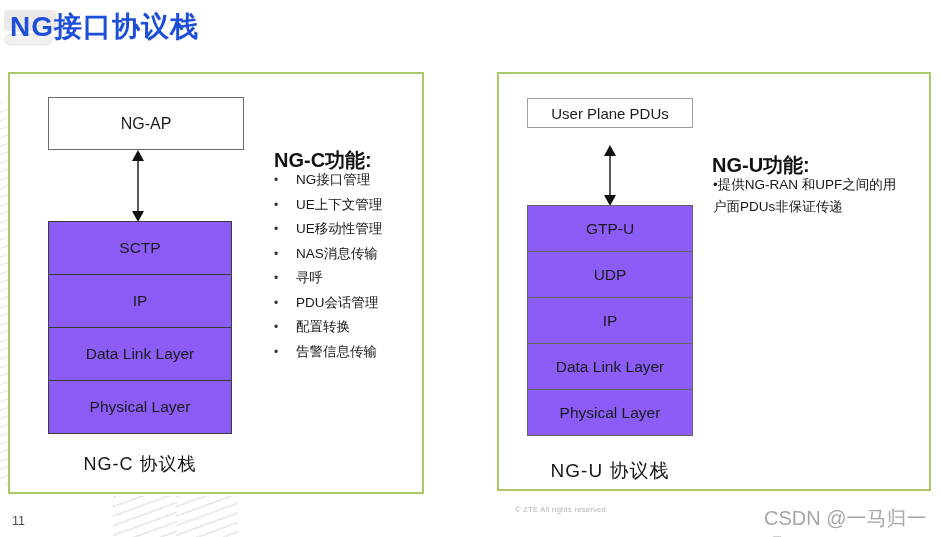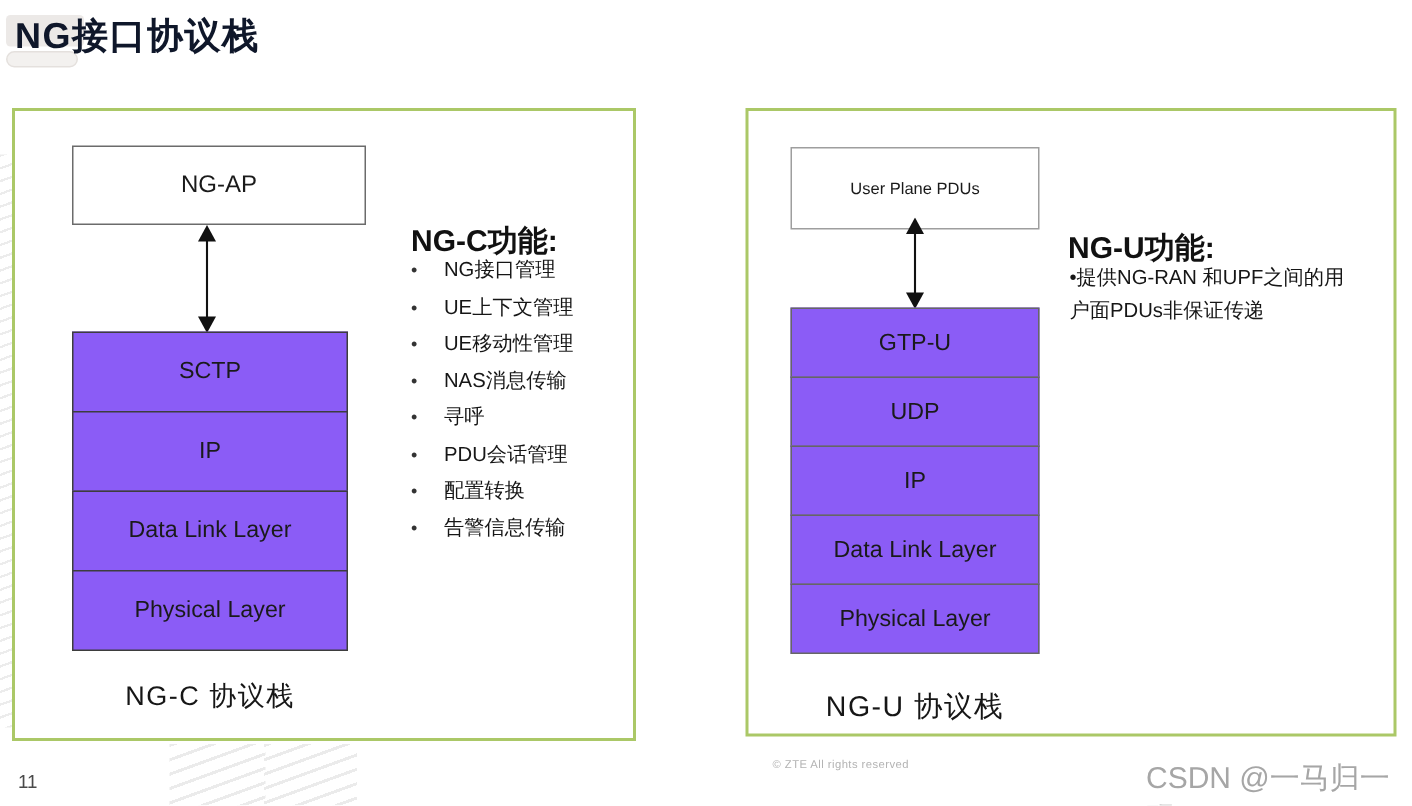--- a/index.html
+++ b/index.html
@@ -20,33 +20,33 @@
   .hatch { position:absolute; pointer-events:none; }
   .hatch-left { left:0; top:103px; width:9px; height:382px;
     background:repeating-linear-gradient(160deg,#ececec 0 1.5px,transparent 1.5px 8px); }
   .hatch-b1 { left:113px; top:496px; width:64px; height:41px;
     background:repeating-linear-gradient(160deg,#ebebeb 0 2px,transparent 2px 9px); }
   .hatch-b2 { left:176px; top:496px; width:62px; height:41px;
     background:repeating-linear-gradient(160deg,#ebebeb 0 2px,transparent 2px 9px); }
 
   .title {
     position:absolute; left:10px; top:8px;
-    font-size:24px; font-weight:600; letter-spacing:1px;
-    color:#0f172a; z-index:2;
+    font-size:28px; font-weight:600; letter-spacing:1px;
+    color:#1d4ed8; z-index:2;
   }
   .panel { position:absolute; border:2px solid #abc867; background:transparent; }
   .panel-left  { left:8px;   top:72px; width:416px; height:422px; }
   .panel-right { left:497px; top:72px; width:434px; height:419px; }
 
   .box {
     position:absolute; display:flex; align-items:center; justify-content:center;
     background:#fff; font-size:16px; color:#1a1a1a;
   }
   .ngap { left:48px; top:97px; width:196px; height:53px; border:1px solid #6b6b6b; }
-  .uppdus { left:527px; top:98px; width:166px; height:55px; border:1px solid #9e9e9e; font-size:11px; }
+  .uppdus { left:527px; top:98px; width:166px; height:30px; border:1px solid #9e9e9e; font-size:15px; }
 
   .stack { position:absolute; }
   .stack-left  { left:48px;  top:221px; width:184px; }
   .stack-right { left:527px; top:205px; width:166px; }
   .stack .cell {
     display:flex; align-items:center; justify-content:center;
     background:#8b5cf6; font-size:15.5px;
   }
   .stack-left  .cell { height:54px; border:1px solid #3d3d3d; margin-top:-1px; }
   .stack-right .cell { height:47px; border:1px solid #666666; margin-top:-1px; }

